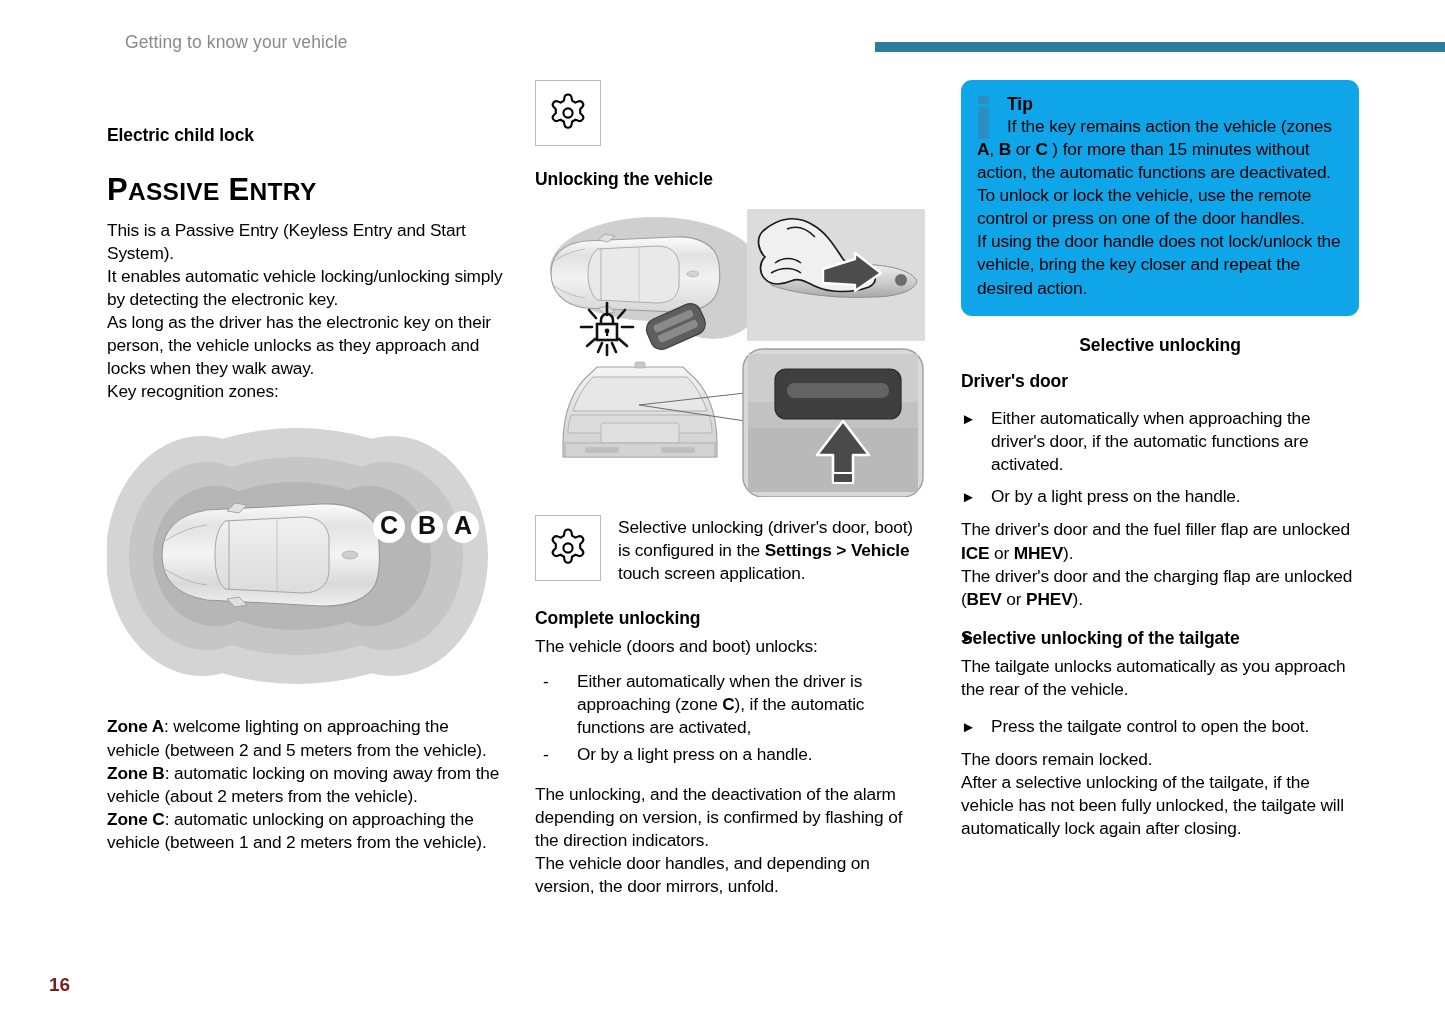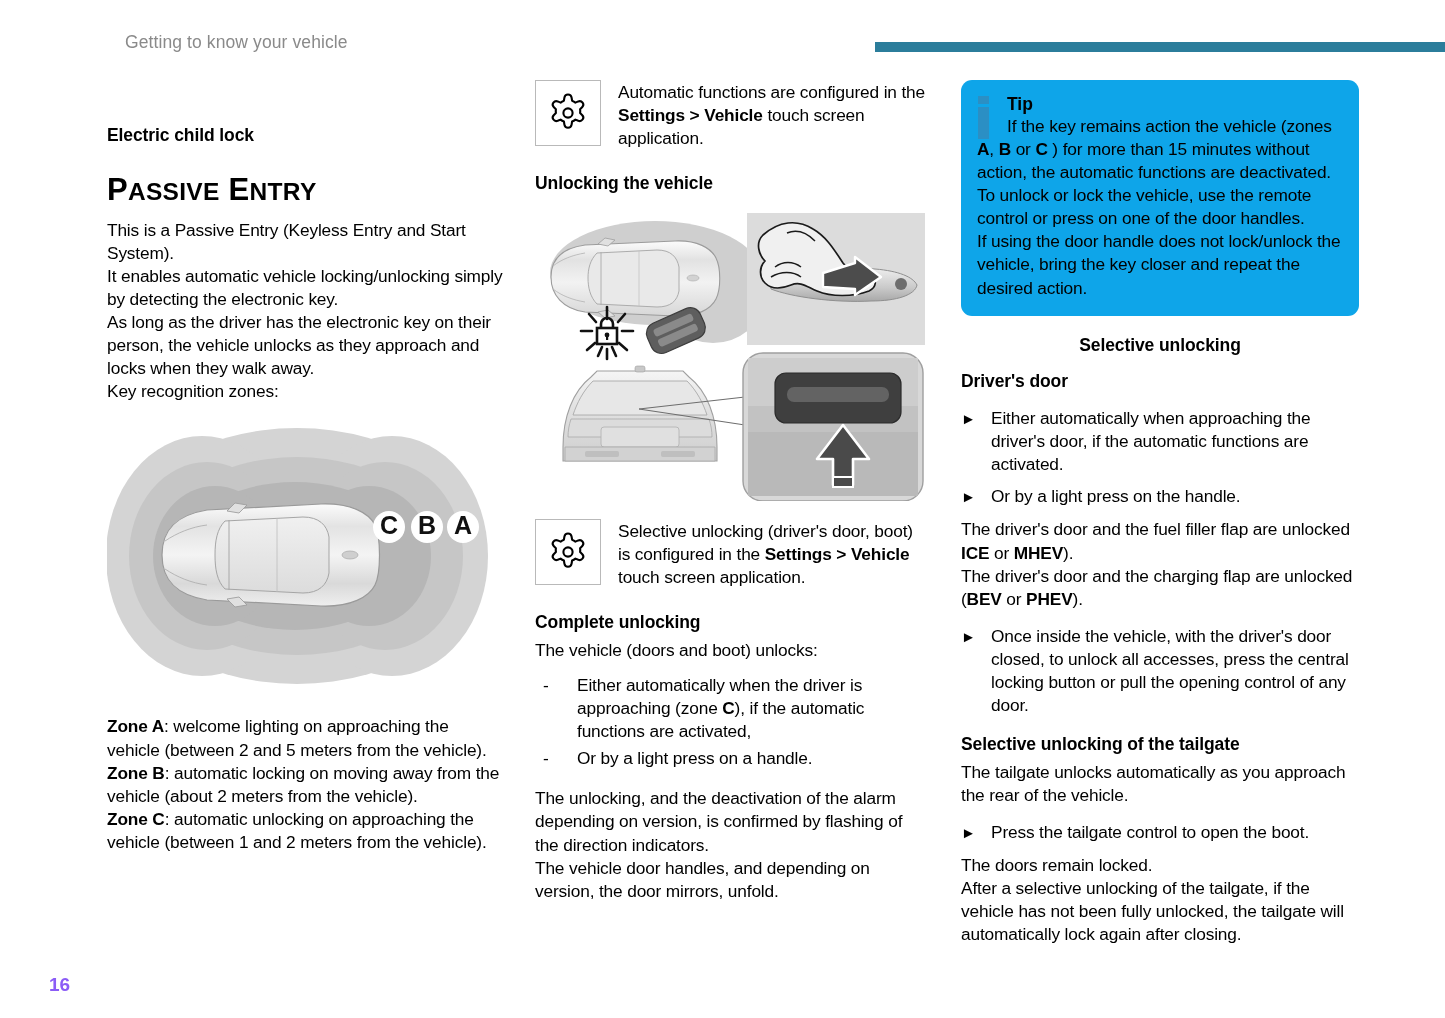--- a/index.html
+++ b/index.html
@@ -170,21 +170,21 @@
     margin: 0;
   }
   .tip-body .indent-first { padding-left: 30px; }
 
   
   .page-number {
     position: absolute;
     left: 49px; bottom: 22px;
     font-size: 19px;
     font-weight: bold;
-    color: #8b5cf6;
+    color: #7f1d1d;
   }
 
   
   .fig-zones {
     margin: 18px 0 22px 0;
     width: 396px; height: 272px;
     position: relative;
   }
   .fig-zones svg { display: block; }
 
@@ -303,23 +303,20 @@
                  a12.8 12.8 0 0 1 0 3.8 l2.2 2.2 c1.2 1.2 1.4 2.8 0.3 4.3
                  c-1.1 1.5-2.7 1.9-4.3 1.3 l-2.9-1.2 a12.8 12.8 0 0 1-3.3 1.9
                  l-0.5 3.1 c-0.3 1.7-1.4 3.1-3.6 3.1 c-2.2 0-3.3-1.4-3.6-3.1
                  l-0.5-3.1 a12.8 12.8 0 0 1-3.3-1.9 l-2.9 1.2
                  c-1.6 0.6-3.2 0.2-4.3-1.3 c-1.1-1.5-0.9-3.1 0.3-4.3 l2.2-2.2
                  a12.8 12.8 0 0 1 0-3.8 l-2.2-2.2 c-1.2-1.2-1.4-2.8-0.3-4.3
                  c1.1-1.5 2.7-1.9 4.3-1.3 l2.9 1.2 a12.8 12.8 0 0 1 3.3-1.9
                  l0.5-3.1 C19.7 5.9 20.8 4.5 23 4.5 Z" fill="none" stroke="#000" stroke-width="2.1" stroke-linejoin="round"></path>
         <circle cx="23" cy="23" r="4.6" fill="none" stroke="#000" stroke-width="2.1"></circle>
       </svg>
-    </div>
-    <div class="note-text">
-      <span>Automatic functions are configured in the </span><span class="b">Settings &gt; Vehicle</span><span> touch screen application.</span>
     </div>
   </div>
 
   <h2 class="h-sub" style="margin-top:22px;">Unlocking the vehicle</h2>
 
   <div class="fig-unlock">
     <svg width="390" height="290" viewBox="0 0 390 290">
       <defs>
         <linearGradient id="car2" x1="0" y1="0" x2="0" y2="1">
           <stop offset="0%" stop-color="#fcfcfc"></stop>
@@ -496,21 +493,21 @@
     </li>
   </ul>
 
   <p class="body" style="margin-top:10px;">
     <span>The driver's door and the fuel filler flap are unlocked </span><span class="b">ICE</span><span> or </span><span class="b">MHEV</span><span>).</span><br>
     <span>The driver's door and the charging flap are unlocked (</span><span class="b">BEV</span><span> or </span><span class="b">PHEV</span><span>).</span>
   </p>
 
   <ul class="tri-list">
     <li>
-      <span class="tri">►</span><span>Once inside the vehicle, with the driver's door closed, to unlock all accesses, press the central locking button or pull the opening control of any door.</span>
+      <span class="tri">►</span>
     </li>
   </ul>
 
   <h3 class="h-sub" style="margin-top:16px;">Selective unlocking of the tailgate</h3>
   <p class="body">The tailgate unlocks automatically as you approach the rear of the vehicle.</p>
 
   <ul class="tri-list">
     <li>
       <span class="tri">►</span><span>Press the tailgate control to open the boot.</span>
     </li>

